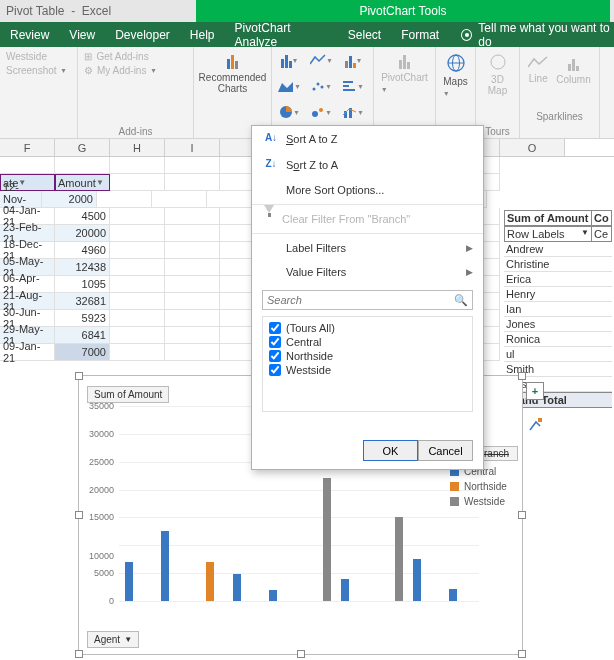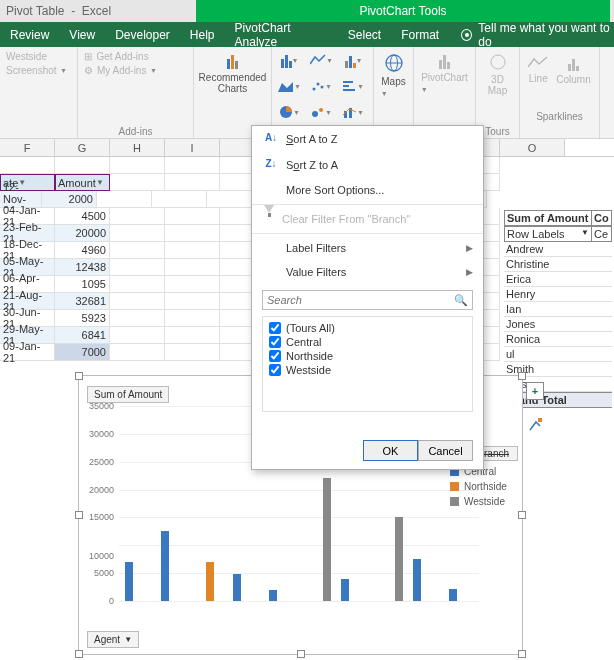--- a/index.html
+++ b/index.html
@@ -215,38 +215,38 @@
           <svg width="14" height="12">
             <rect x="1" y="5" width="3" height="7" fill="#3b78c2"></rect>
             <rect x="6" y="2" width="3" height="10" fill="#3b78c2"></rect>
             <polyline points="0,9 6,3 13,6" stroke="#e08427" fill="none"></polyline>
           </svg>
           <span class="dd">▾</span>
         </div>
     </div>
     <div></div>
   </div>
+  <div class="group" style="width:62px; align-items:center;">
+    <div class="bigbtn dis">
+      <div class="bars">
+          <span style="height:9px;background:#bbb"></span>
+          <span style="height:14px;background:#bbb"></span>
+          <span style="height:7px;background:#bbb"></span>
+        </div>
+      <div><span>PivotChart</span><span class="dd"> ▾</span></div>
+    </div>
+  </div>
   <div class="group" style="width:40px; align-items:center;">
     <div class="bigbtn">
       <svg width="22" height="20">
           <circle cx="11" cy="10" r="8" fill="none" stroke="#3b78c2" stroke-width="1.3"></circle>
           <ellipse cx="11" cy="10" rx="3.5" ry="8" fill="none" stroke="#3b78c2"></ellipse>
           <line x1="3" y1="10" x2="19" y2="10" stroke="#3b78c2"></line>
         </svg>
       <div><span>Maps</span><span class="dd"> ▾</span></div>
-    </div>
-  </div>
-  <div class="group" style="width:62px; align-items:center;">
-    <div class="bigbtn dis">
-      <div class="bars">
-          <span style="height:9px;background:#bbb"></span>
-          <span style="height:14px;background:#bbb"></span>
-          <span style="height:7px;background:#bbb"></span>
-        </div>
-      <div><span>PivotChart</span><span class="dd"> ▾</span></div>
     </div>
   </div>
   <div class="group" style="width:44px; align-items:center;">
     <div class="bigbtn dis">
       <svg width="20" height="18">
           <circle cx="10" cy="9" r="7" fill="none" stroke="#bbb"></circle>
         </svg>
       <div style="white-space:pre-line; text-align:center">3D
 Map</div>
     </div>

